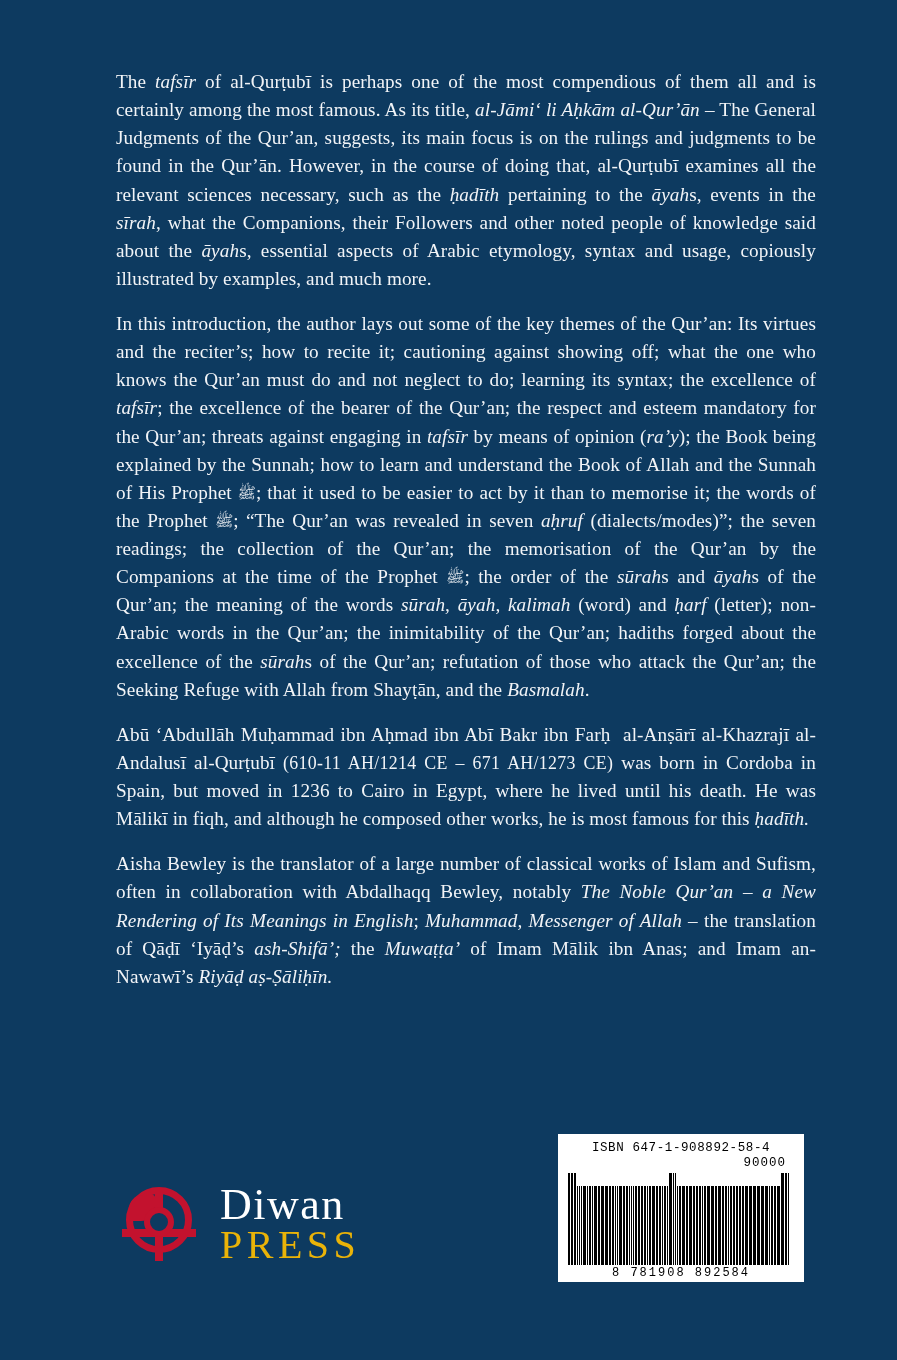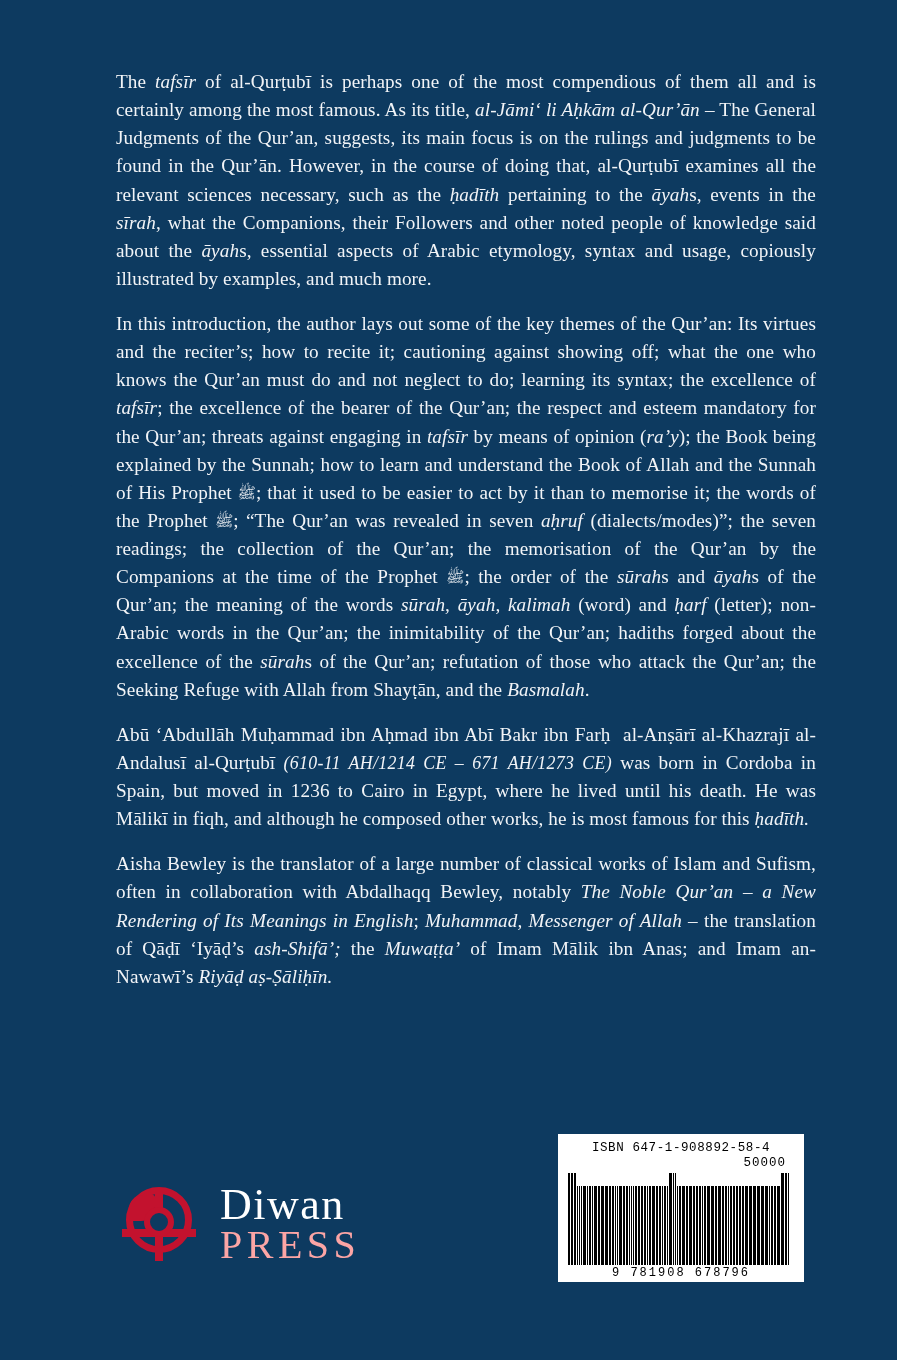--- a/index.html
+++ b/index.html
@@ -31,21 +31,21 @@
     font-size: 19.2px;
     line-height: 1.465;
     text-align: justify;
     text-justify: inter-word;
     margin: 0 0 17px 0;
     letter-spacing: 0.1px;
     color: #f2f4f7;
   }
   .para:last-child { margin-bottom: 0; }
   .it { font-style: italic; }
-  .sm { font-size: 0.93em; letter-spacing: 0.3px; font-style: italic; }
+  .sm { font-size: 0.93em; letter-spacing: 0.3px; }
   .saw {
     font-size: 0.78em;
     vertical-align: 0.08em;
     letter-spacing: 0;
   }
 
   
   .footer {
     position: absolute;
     left: 0;
@@ -117,21 +117,21 @@
     line-height: 0.96;
   }
   .logo-text .l1 {
     font-size: 44px;
     letter-spacing: 1.5px;
     color: #ffffff;
   }
   .logo-text .l2 {
     font-size: 40px;
     letter-spacing: 4.5px;
-    color: #fca5a5;
+    color: #eab308;
     text-transform: uppercase;
   }
 
   
   .barcode-box {
     position: absolute;
     right: 93px;
     bottom: 78px;
     width: 246px;
     height: 148px;
@@ -215,21 +215,21 @@
         <div class="dot"></div>
       </div>
       <div class="logo-text">
         <div class="l1">Diwan</div>
         <div class="l2">Press</div>
       </div>
     </div>
 
     <div class="barcode-box">
       <div class="isbn-line">ISBN 647-1-908892-58-4</div>
-      <div class="ean-sup">50000</div>
+      <div class="ean-sup">90000</div>
       <div class="bars">
           <i class="t" style="width: 2px;"></i>
           <i class="t" style="width: 2px;"></i>
           <i class="t" style="width: 2px;"></i>
           <i class="s" style="width: 1px;"></i>
           <i class="s" style="width: 1px;"></i>
           <i class="s" style="width: 1px;"></i>
           <i class="s" style="width: 3px;"></i>
           <i class="s" style="width: 1px;"></i>
           <i class="s" style="width: 2px;"></i>
@@ -292,18 +292,18 @@
           <i class="s" style="width: 3px;"></i>
           <i class="s" style="width: 3px;"></i>
           <i class="s" style="width: 1px;"></i>
           <i class="s" style="width: 2px;"></i>
           <i class="s" style="width: 2px;"></i>
           <i class="s" style="width: 3px;"></i>
           <i class="t" style="width: 3px;"></i>
           <i class="t" style="width: 2px;"></i>
           <i class="t" style="width: 1px;"></i>
         </div>
-      <div class="num-line">9 781908 678796</div>
+      <div class="num-line">8 781908 892584</div>
     </div>
 
   </div>
 
 </div>
 
 </body></html>

